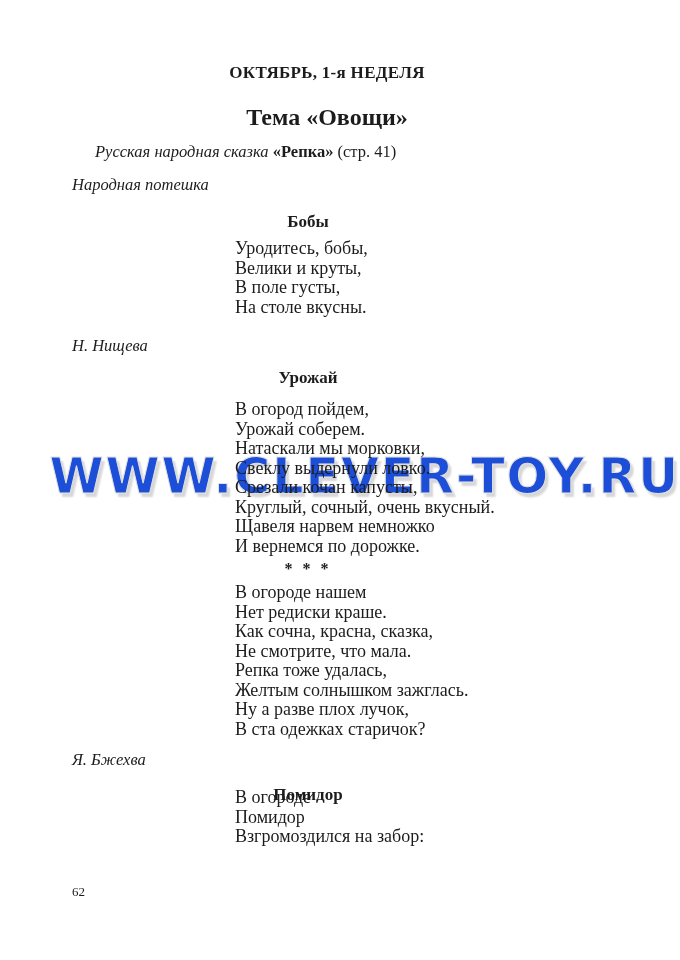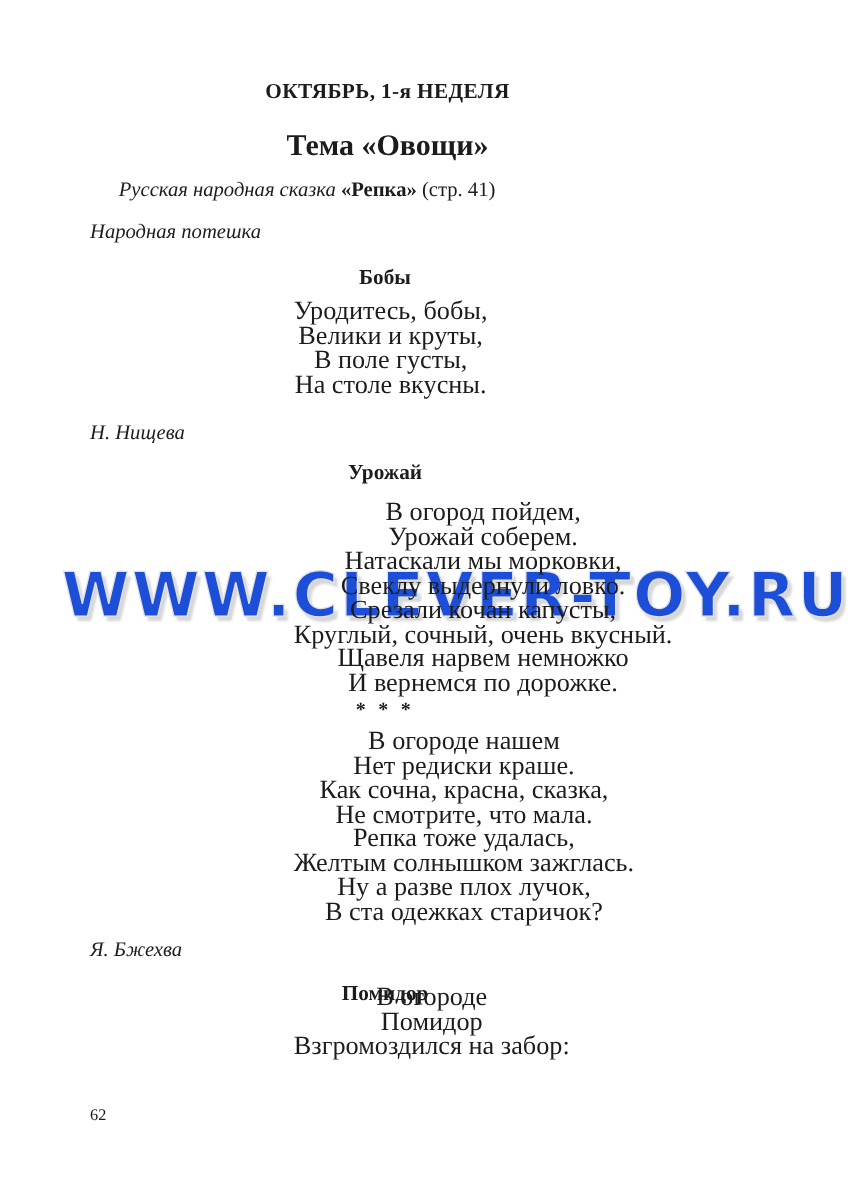--- a/index.html
+++ b/index.html
@@ -26,21 +26,21 @@
     letter-spacing: 2px;
     color: #1d4ed8;
     -webkit-text-stroke: 1px #e2e2e2;
     text-shadow: 3px 4px 2px #d7d7d7;
     z-index: 0;
     user-select: none;
     white-space: nowrap;
   }
   .layer { position: absolute; left: 0; top: 0; width: 680px; height: 960px; z-index: 1; }
 
-  .centered { position: absolute; left: 0; width: 620px; text-align: center; }
+  .centered { position: absolute; left: 0; width: 620px; text-align: center; padding-left: 17px; }
   .week-title   { top: 63px;  font-size: 17px; font-weight: bold; letter-spacing: 0.3px; }
   .theme-title  { top: 104px; font-size: 24px; font-weight: bold; }
 
   .source-line  { position: absolute; left: 95px; top: 142px; font-size: 16.5px; }
   .source-line .it { font-style: italic; }
   .source-line .bd { font-weight: bold; }
 
   .author-line {
     position: absolute; left: 72px;
     font-size: 16.5px; font-weight: normal; font-style: italic;
@@ -51,23 +51,22 @@
 
   .poem-title { position: absolute; left: 0; width: 616px; text-align: center;
                 font-size: 17px; font-weight: bold; }
   .ptitle-0 { top: 212px; }
   .ptitle-1 { top: 368px; }
   .ptitle-2 { top: 560px; font-size: 16px; letter-spacing: 3px; }
   .ptitle-3 { top: 785px; }
 
   .poem {
     position: absolute; left: 235px;
-    font-size: 21px; line-height: 19.5px;
+    font-size: 18px; line-height: 19.5px;
     white-space: pre-line;
-    text-align: center;
   }
   .poem-0 { top: 239px; }
   .poem-1 { top: 400px; }
   .poem-2 { top: 583px; }
   .poem-3 { top: 788px; }
 
   .page-number { position: absolute; left: 72px; top: 884px; font-size: 13px; }
 </style>
 </head>
 <body>

